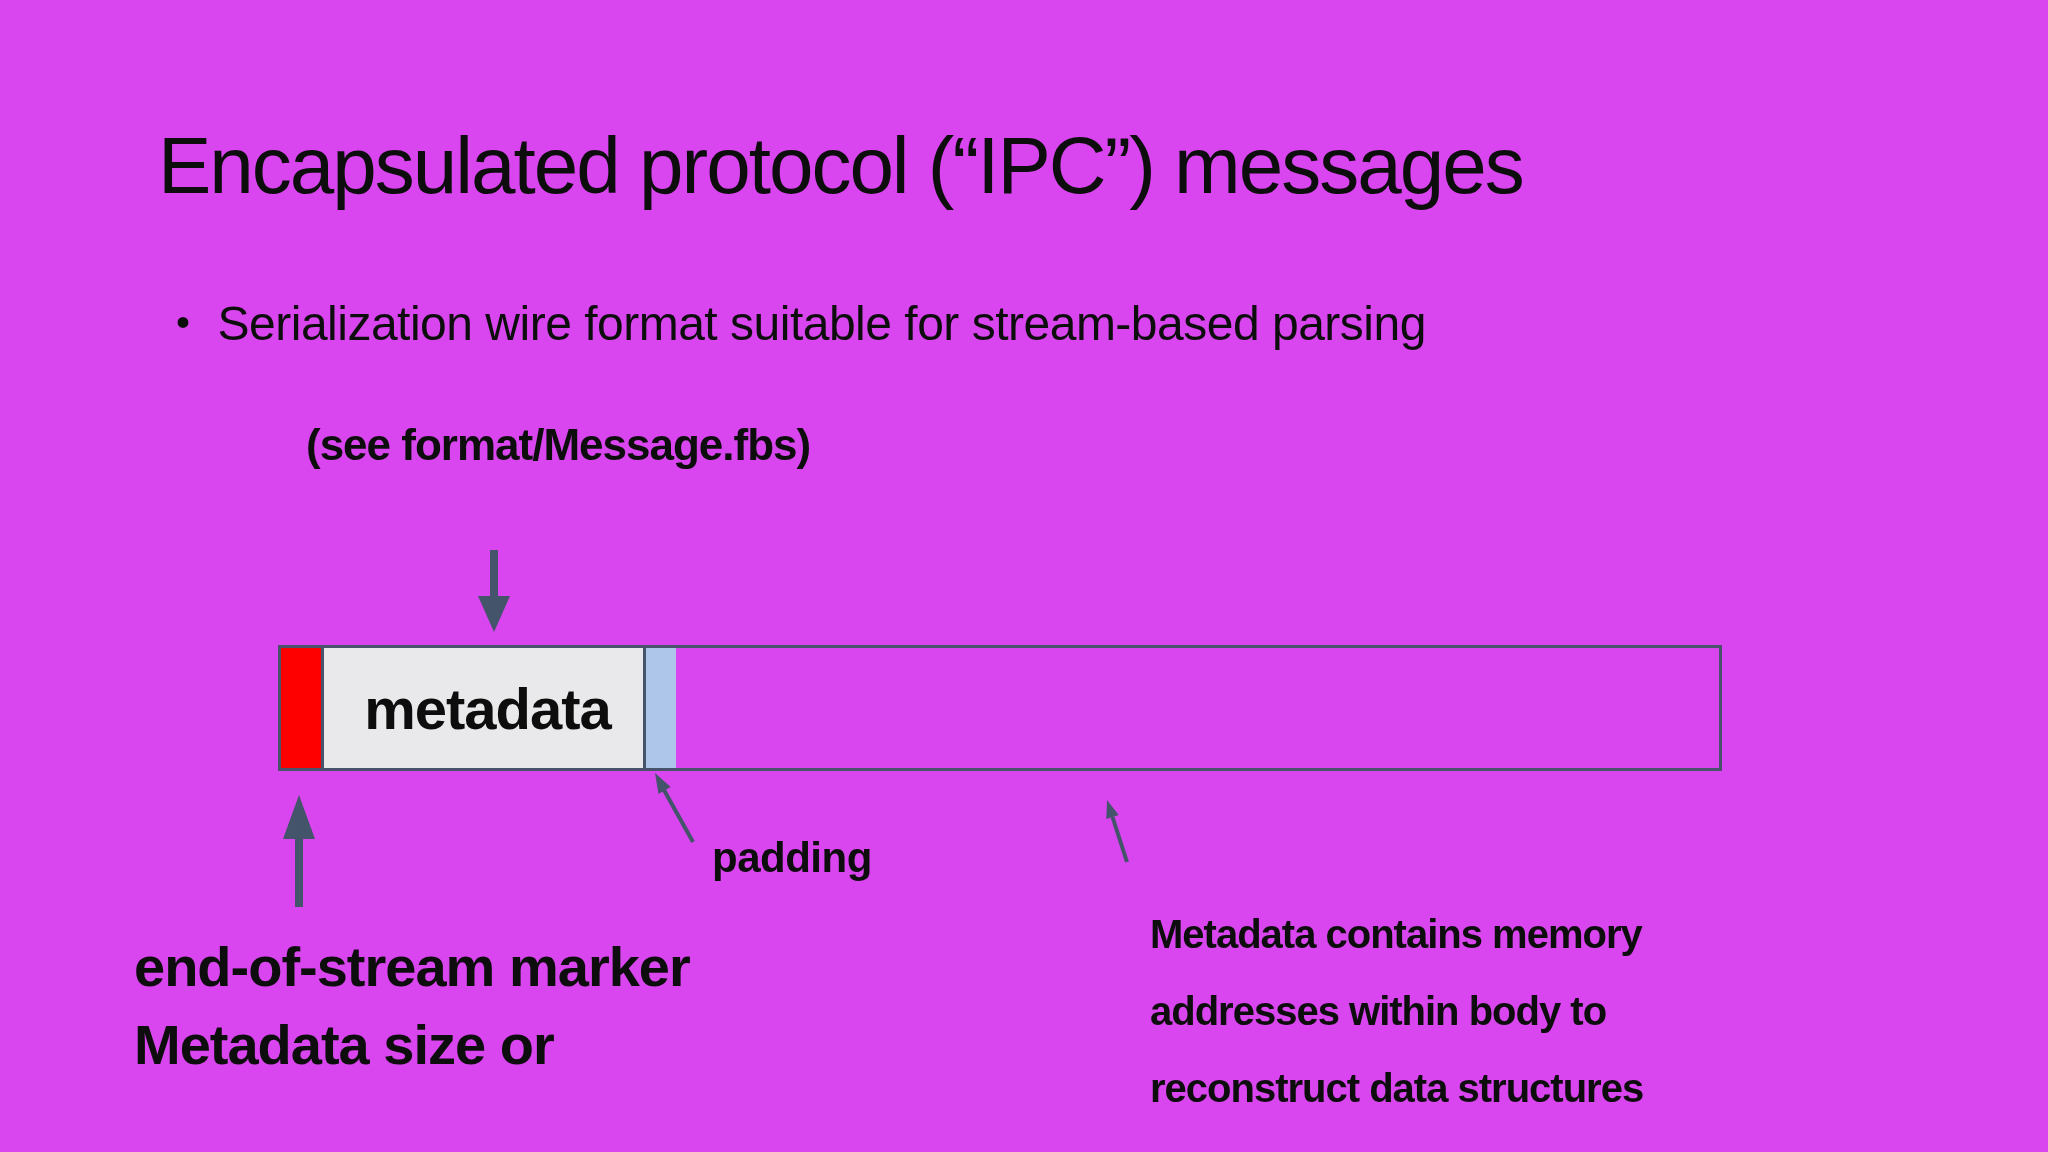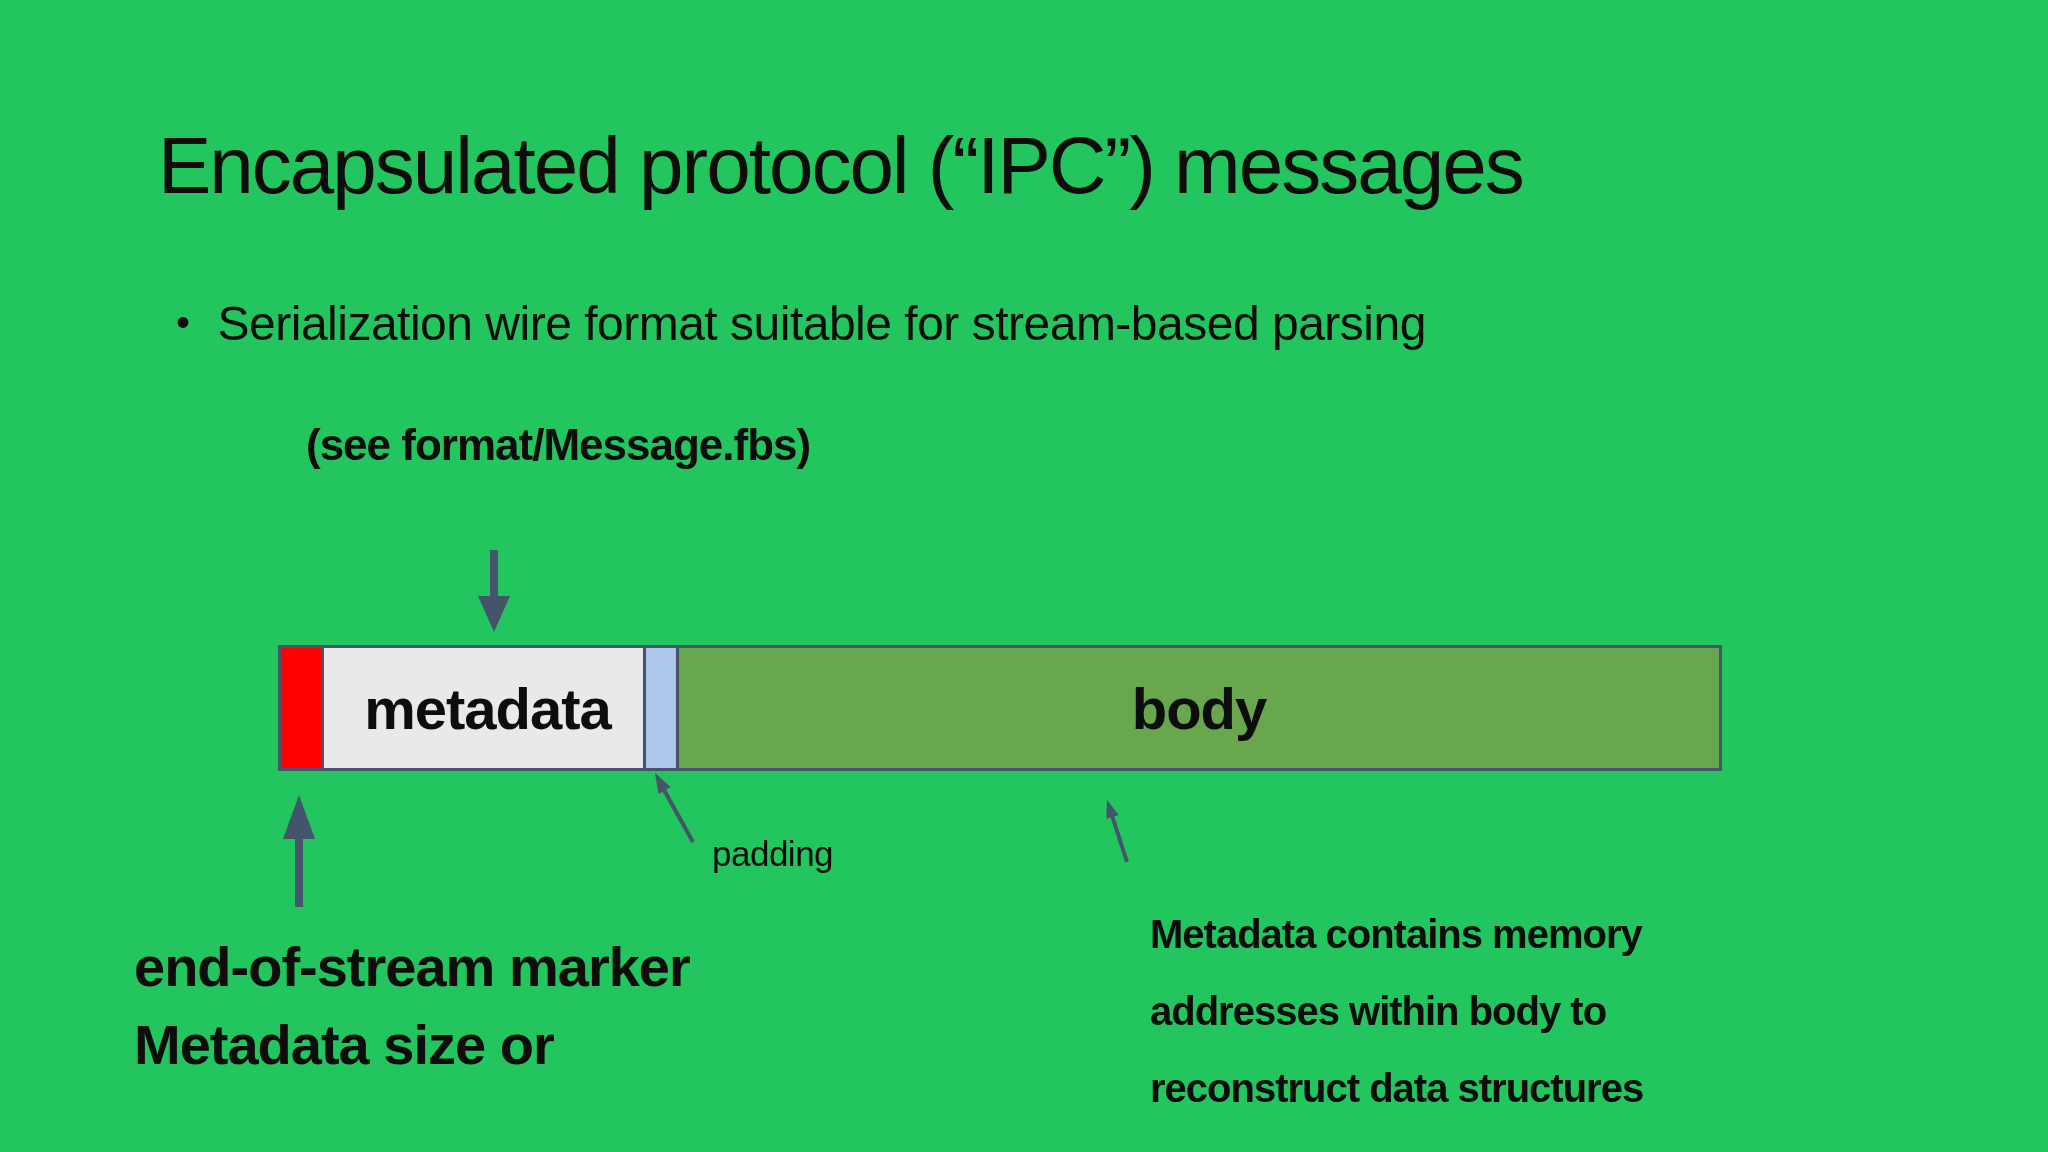--- a/index.html
+++ b/index.html
@@ -1,19 +1,19 @@
 <!DOCTYPE html>
 <html><head>
 <meta charset="utf-8">
 <style>
   html,body{margin:0;padding:0;background:#ffffff;}
   .slide{
     position:relative;
     width:2048px;height:1152px;
-    background:#22c55e;
+    background:#d946ef;
     overflow:hidden;
     font-family:"Liberation Sans", sans-serif;
     color:#0d0d0d;
   }
   .title{
     position:absolute;left:158px;top:122px;
     font-size:80px;font-weight:400;letter-spacing:-2px;
     line-height:1.1;margin:0;color:#0d0d0d;white-space:nowrap;
   }
   .bullet-row{
@@ -33,21 +33,21 @@
   .seg + .seg{border-left:3px solid #46536b;}
   .seg-red{width:40px;}
   .seg-meta{width:322px;}
   .seg-pad{width:33px;}
   .seg-body{width:1043px;}
   .seg-label{
     font-size:58px;font-weight:700;letter-spacing:-1px;color:#0d0d0d;white-space:nowrap;
   }
   .note{position:absolute;font-weight:700;white-space:nowrap;}
   .note-left{left:134px;top:928px;font-size:56px;letter-spacing:-1px;line-height:78px;}
-  .note-padding{left:712px;top:834px;font-size:35px;letter-spacing:-0.5px;position:absolute;font-weight:400;white-space:nowrap;}
+  .note-padding{left:712px;top:834px;font-size:42px;letter-spacing:-0.5px;position:absolute;font-weight:700;white-space:nowrap;}
   .note-right{left:1150px;top:896px;font-size:40px;letter-spacing:-1px;line-height:77px;}
 </style>
 </head>
 <body>
 
 <div class="slide">
 
   <h1 class="title">Encapsulated protocol (“IPC”) messages</h1>
 
   <div class="bullet-row">
@@ -62,23 +62,20 @@
     <rect x="16" y="0" width="8" height="50" style="fill: rgb(68, 84, 106);"></rect>
     <polygon points="4,46 36,46 20,82" style="fill: rgb(68, 84, 106);"></polygon>
   </svg>
 
   <div class="bar">
     <div class="seg seg-red" style="background: rgb(254, 0, 0);"></div>
     <div class="seg seg-meta" style="background: rgb(233, 233, 236); padding-left: 8px;">
       <span class="seg-label">metadata</span>
     </div>
     <div class="seg seg-pad" style="background: rgb(173, 198, 234);"></div>
-    <div class="seg seg-body" style="background: rgb(105, 167, 78);">
-      <span class="seg-label">body</span>
-    </div>
   </div>
 
   <svg class="arrow-svg" style="left:281px;top:795px;" width="36" height="112" viewBox="0 0 36 112">
     <polygon points="18,0 2,44 34,44" style="fill: rgb(68, 84, 106);"></polygon>
     <rect x="14" y="40" width="8" height="72" style="fill: rgb(68, 84, 106);"></rect>
   </svg>
 
   <svg class="arrow-svg" style="left:645px;top:765px;" width="64" height="88" viewBox="0 0 64 88">
     <line x1="48" y1="77" x2="19" y2="25" stroke-width="4" style="stroke: rgb(68, 84, 106);"></line>
     <polygon points="10,8 25.7,22.1 13.5,28.9" style="fill: rgb(68, 84, 106);"></polygon>

